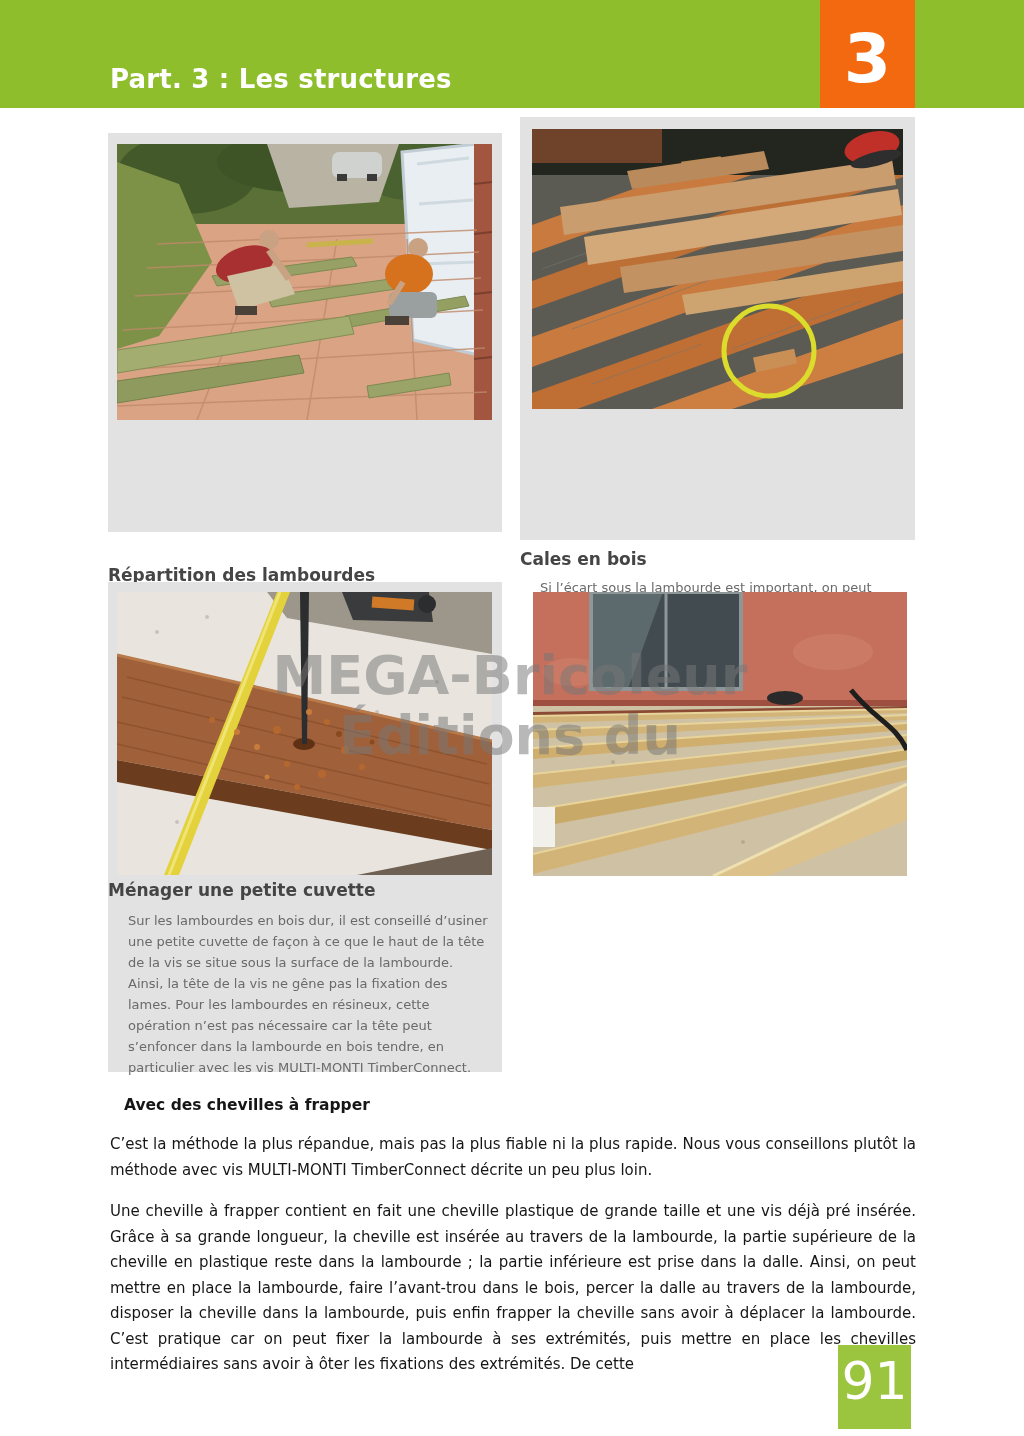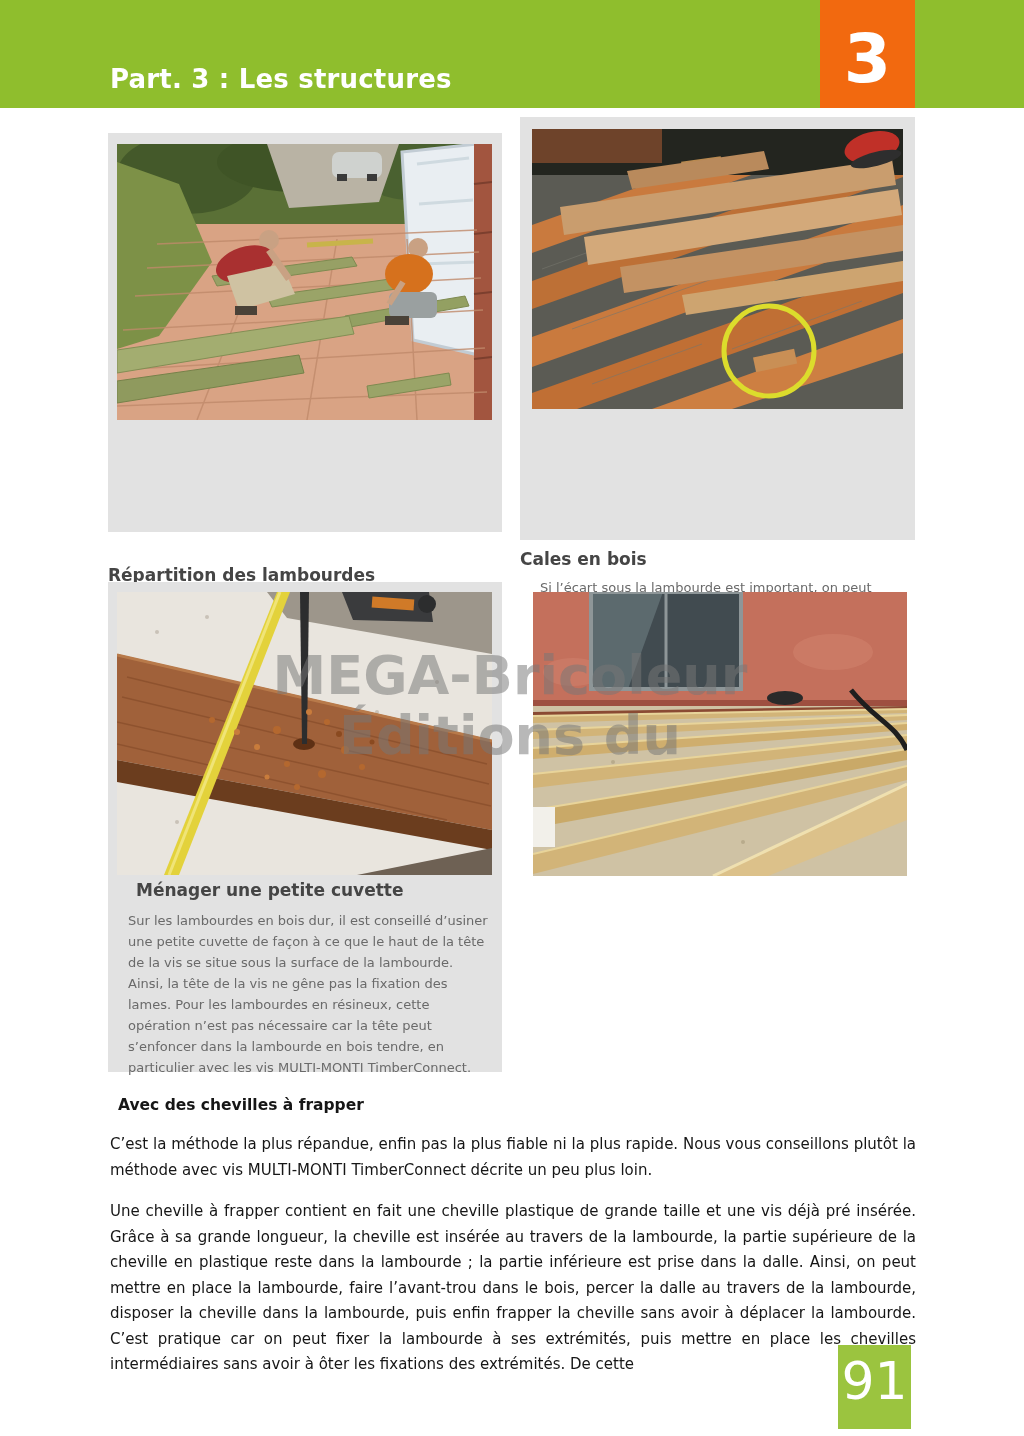--- a/index.html
+++ b/index.html
@@ -32,33 +32,33 @@
   #card-repartition{left:108px;top:133px;width:394px;height:399px;}
   #card-repartition .photo{left:9px;top:11px;}
   #card-repartition .fig-title{top:432px;}
   #card-repartition .fig-caption{top:460px;}
   #card-cales{left:520px;top:117px;width:395px;height:423px;}
   #card-cales .photo{left:12px;top:12px;}
   #card-cales .fig-title{top:432px;}
   #card-cales .fig-caption{top:460px;}
   #card-cuvette{left:108px;top:582px;width:394px;height:490px;}
   #card-cuvette .photo{left:9px;top:10px;}
-  #card-cuvette .fig-title{top:298px;padding-left:28px;}
+  #card-cuvette .fig-title{top:298px;}
   #card-cuvette .fig-caption{top:328px;}
   #photo-dalle{position:absolute;left:533px;top:592px;}
   
   
   .watermark{
     position:absolute;left:110px;top:646px;width:800px;text-align:center;
     color:rgba(118,118,118,0.52);font-size:54px;font-weight:bold;line-height:60px;
     pointer-events:none;z-index:5;white-space:nowrap;
   }
   
   .body-text{position:absolute;left:110px;top:1096px;width:806px;color:#161616;}
-  .body-heading{font-size:15.5px;font-weight:bold;margin:0 0 18px 8px;}
+  .body-heading{font-size:15.5px;font-weight:bold;margin:0 0 18px 14px;}
   .body-text p{font-size:15px;line-height:25.5px;margin:0 0 16px 0;text-align:justify;}
   
   .breadcrumb{
     position:absolute;left:122px;top:1379px;font-size:12.5px;color:#9c9c9c;white-space:nowrap;
   }
   .breadcrumb .current{font-weight:bold;color:#878787;}
   .page-number-box{
     position:absolute;left:838px;top:1345px;width:73px;height:84px;background:#9bc43f;
     display:flex;align-items:center;justify-content:center;
   }
@@ -264,21 +264,21 @@
     <rect x="0" y="215" width="22" height="40" fill="#f2f0ea"></rect>
   </svg>
 
   <div class="watermark">
     <div>MEGA-Bricoleur</div>
     <div>Éditions du</div>
   </div>
 
   <div class="body-text">
     <h3 class="body-heading">Avec des chevilles à frapper</h3>
-    <p>C’est la méthode la plus répandue, enfin pas la plus fiable ni la plus rapide. Nous vous conseillons plutôt la méthode avec vis MULTI-MONTI TimberConnect décrite un peu plus loin.</p>
+    <p>C’est la méthode la plus répandue, mais pas la plus fiable ni la plus rapide. Nous vous conseillons plutôt la méthode avec vis MULTI-MONTI TimberConnect décrite un peu plus loin.</p>
     <p>Une cheville à frapper contient en fait une cheville plastique de grande taille et une vis déjà pré insérée. Grâce à sa grande longueur, la cheville est insérée au travers de la lambourde, la partie supérieure de la cheville en plastique reste dans la lambourde ; la partie inférieure est prise dans la dalle. Ainsi, on peut mettre en place la lambourde, faire l’avant-trou dans le bois, percer la dalle au travers de la lambourde, disposer la cheville dans la lambourde, puis enfin frapper la cheville sans avoir à déplacer la lambourde. C’est pratique car on peut fixer la lambourde à ses extrémités, puis mettre en place les chevilles intermédiaires sans avoir à ôter les fixations des extrémités. De cette</p>
   </div>
 
   <div class="page-number-box">
     <span class="page-number">91</span>
   </div>
 
 </div>
 
 </body></html>

